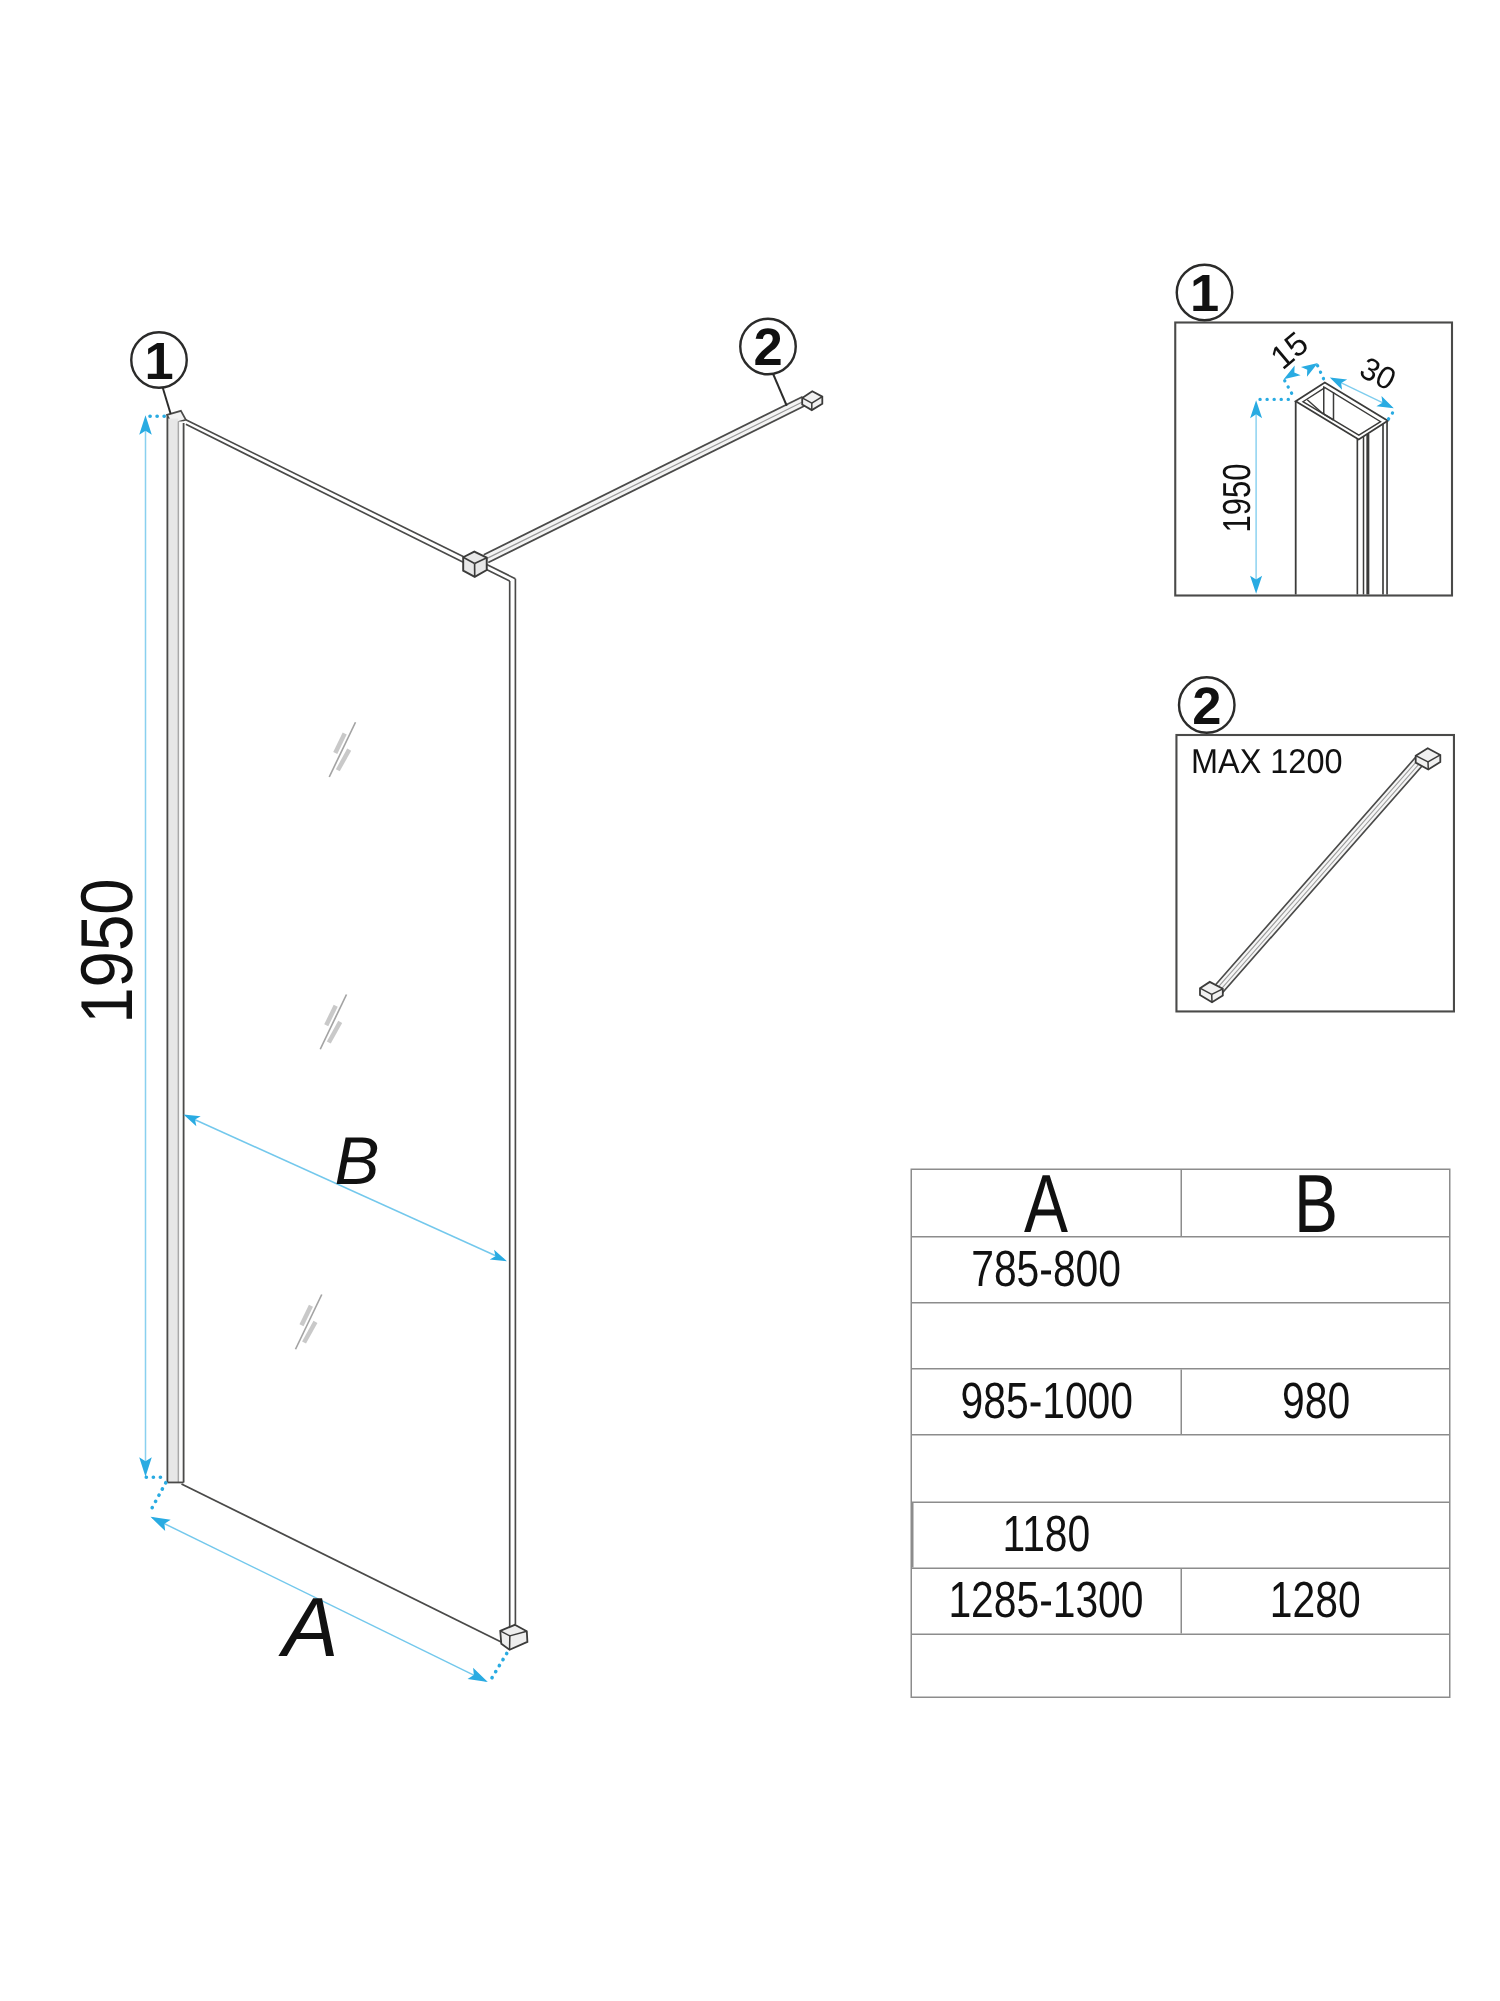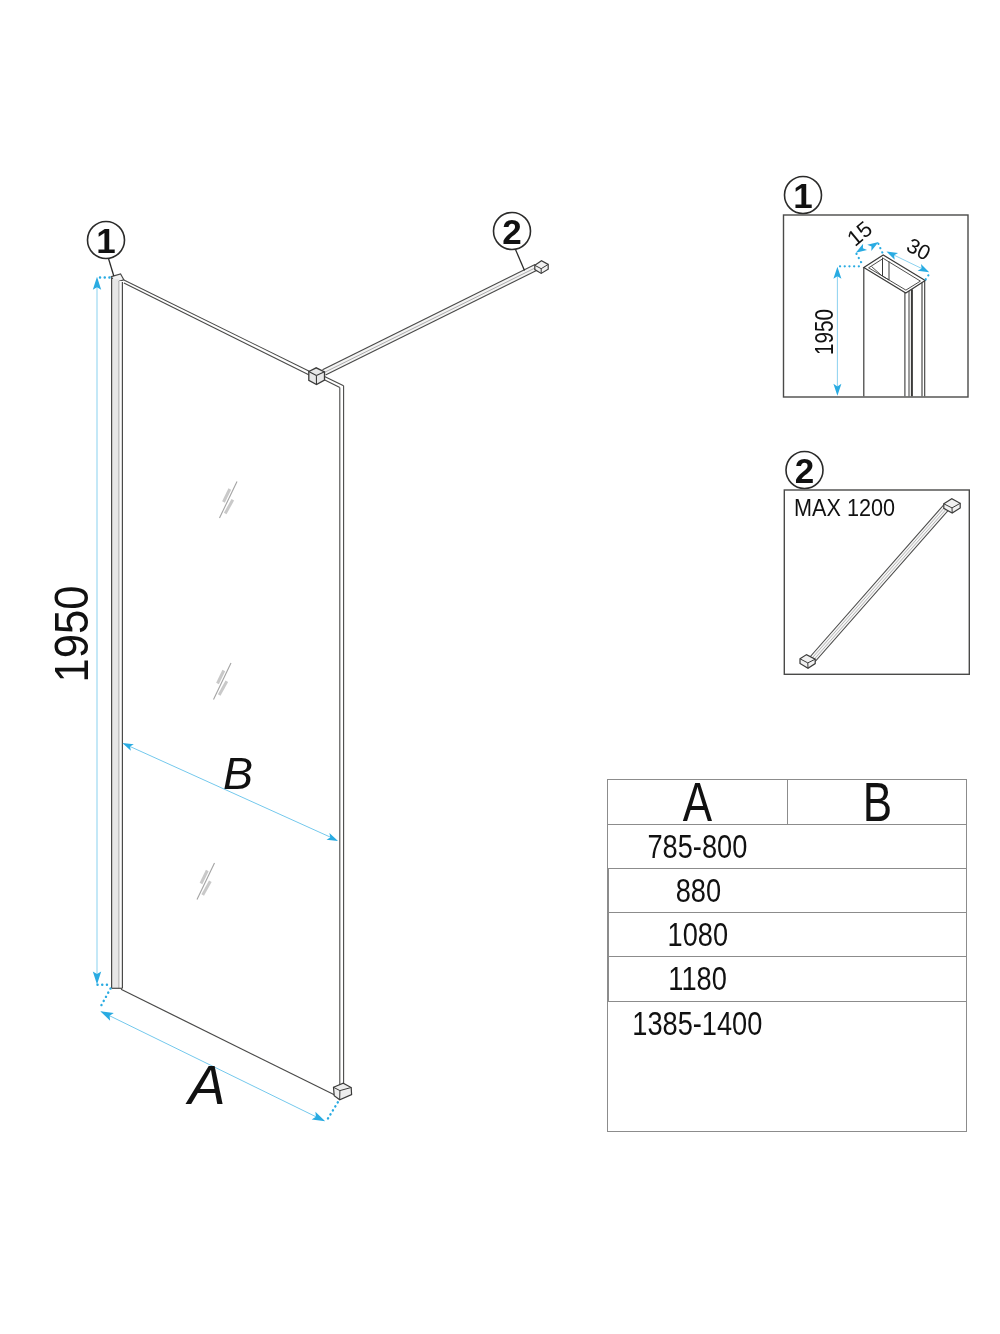--- a/index.html
+++ b/index.html
@@ -130,32 +130,39 @@
       <div class="td tb">
         <span class="sq">B</span>
       </div>
     </div>
 <div class="tr">
       <div class="td">
         <span class="sq">785-800</span>
       </div>
     </div>
 <div class="tr">
+    </div>
+<div class="tr">
+      <div class="td">
+        <span class="sq">985-1000</span>
+      </div>
       <div class="td tb">
-        <span class="sq">880</span>
+        <span class="sq">980</span>
       </div>
     </div>
 <div class="tr">
-      <div class="td tb">
-        <span class="sq">1080</span>
-      </div>
     </div>
 <div class="tr">
       <div class="td tb">
         <span class="sq">1180</span>
       </div>
     </div>
 <div class="tr">
       <div class="td">
-        <span class="sq">1385-1400</span>
+        <span class="sq">1285-1300</span>
       </div>
+      <div class="td tb">
+        <span class="sq">1280</span>
+      </div>
+    </div>
+<div class="tr">
     </div>
 </div>
 
 </body></html>

